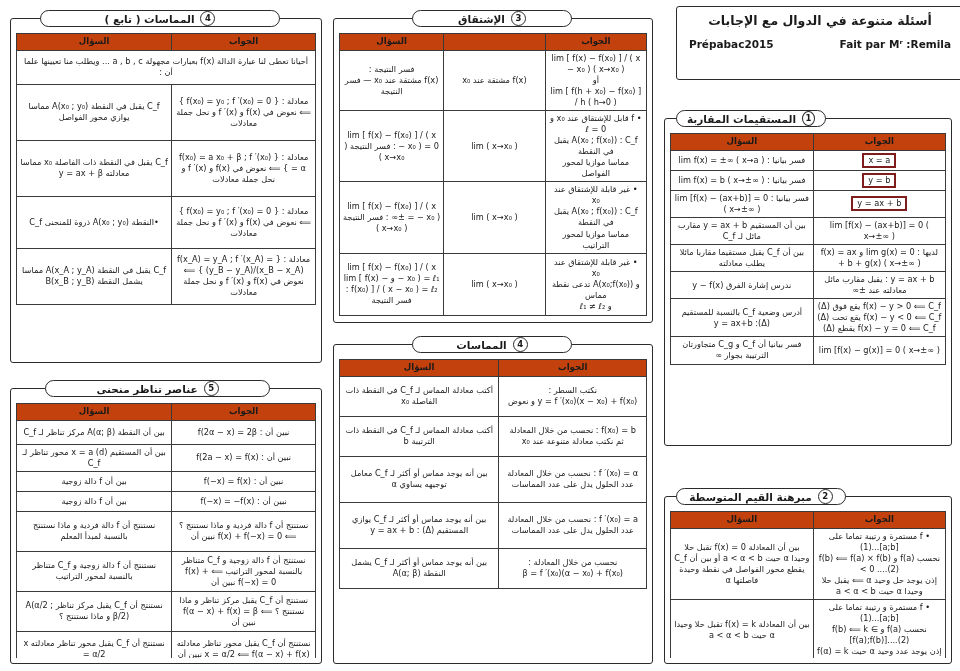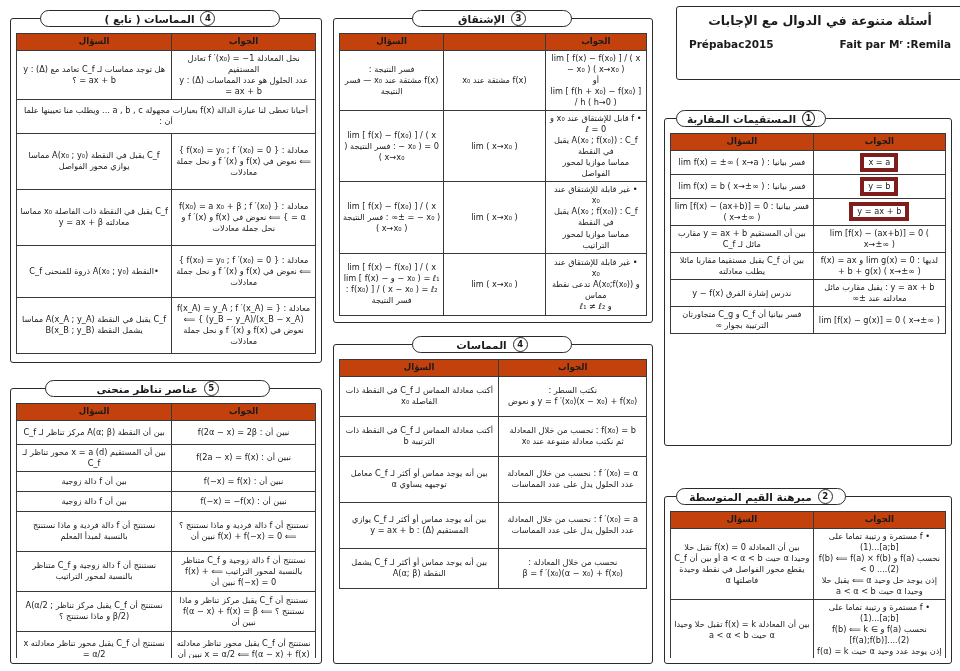--- a/index.html
+++ b/index.html
@@ -52,21 +52,21 @@
     border:1px solid #3a3a3a;
     padding:2px 3px;
     vertical-align:middle;
     line-height:1.35;
     text-align:center;
   }
   table.t th{font-weight:bold;font-size:8.6px;background:#c2410c;}
   .ansc{width:48%;}
   .qc{width:52%;}
   .tbl-wrap{position:absolute;left:5px;right:5px;top:14px;bottom:5px;overflow:hidden;}
-  .boxed{display:inline-block;border:4px solid #7f1d1d;padding:0 4px;}
+  .boxed{display:inline-block;border:2px solid #7f1d1d;padding:0 4px;}
   .lft{text-align:right;}
 
   
   #hdr{left:676px;top:6px;width:288px;height:74px;}
   #hdr .h1{font-size:12.5px;font-weight:bold;text-align:center;margin-top:6px;}
   #hdr .row{display:flex;justify-content:space-between;align-items:center;
             padding:10px 12px 0 12px;font-size:10.5px;font-weight:bold;}
 
   
   #p1{left:664px;top:118px;width:288px;height:328px;}
@@ -129,20 +129,26 @@
             </tr>
           <tr>
               <td>لديها : lim g(x) = 0  و  f(x) = ax + b + g(x)  ( x→±∞ )</td>
               <td>بين أن C_f يقبل مستقيما مقاربا مائلا يطلب معادلته</td>
             </tr>
           <tr>
               <td>y = ax + b : يقبل مقارب مائل معادلته عند ±∞</td>
               <td>ندرس إشارة الفرق  y − f(x)</td>
             </tr>
           <tr>
+              <td style="white-space:pre-line">f(x) − y &gt; 0 ⟸ C_f يقع فوق (Δ)
+f(x) − y &lt; 0 ⟸ C_f يقع تحت (Δ)
+f(x) − y = 0 ⟸ C_f يقطع (Δ)</td>
+              <td>أدرس وضعية C_f بالنسبة للمستقيم (Δ): y = ax+b</td>
+            </tr>
+          <tr>
               <td>lim [f(x) − g(x)] = 0  ( x→±∞ )</td>
               <td>فسر بيانيا أن C_f و C_g متجاورتان الترتيبة بجوار ∞</td>
             </tr>
         </tbody>
       </table>
     </div>
   </div>
 
   <div class="title-pill" id="p2t">
     <span class="num-badge">2</span>
@@ -275,25 +281,20 @@
   <div class="panel" id="p4">
     <div class="tbl-wrap">
       <table class="t">
         <thead>
           <tr>
             <th class="ansc">الجواب</th>
             <th class="qc">السؤال</th>
           </tr>
         </thead>
         <tbody>
-          <tr style="height:36px">
-              <td class="lft" style="white-space:pre-line">نحل المعادلة f ′(x₀) = −1 تعادل المستقيم
-عدد الحلول هو عدد المماسات (Δ) : y = ax + b</td>
-              <td style="white-space:pre-line">هل توجد مماسات لـ C_f تعامد مع (Δ) : y = ax + b ؟</td>
-            </tr>
           <tr style="height:34px">
               <td class="lft" colspan="2">أحيانا تعطى لنا عبارة الدالة f(x) بعبارات مجهولة a , b , c ... ويطلب منا تعيينها علما أن :</td>
             </tr>
           <tr style="height:56px">
               <td class="lft">معادلة : { f(x₀) = y₀ ; f ′(x₀) = 0 }  ⟸ نعوض في f(x) و f ′(x) و نحل جملة معادلات</td>
               <td>C_f يقبل في النقطة A(x₀ ; y₀) مماسا يوازي محور الفواصل</td>
             </tr>
           <tr style="height:56px">
               <td class="lft">معادلة : { f(x₀) = a x₀ + β ; f ′(x₀) = α }  ⟸ نعوض في f(x) و f ′(x) و نحل جملة معادلات</td>
               <td>C_f يقبل في النقطة ذات الفاصلة x₀ مماسا معادلته y = ax + β</td>

